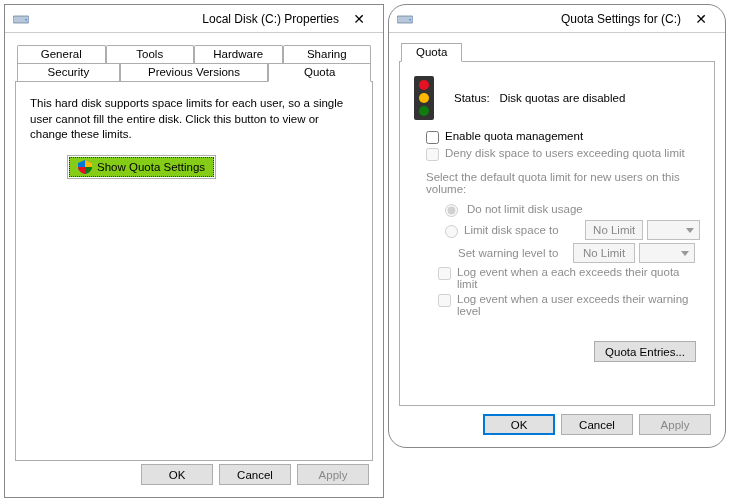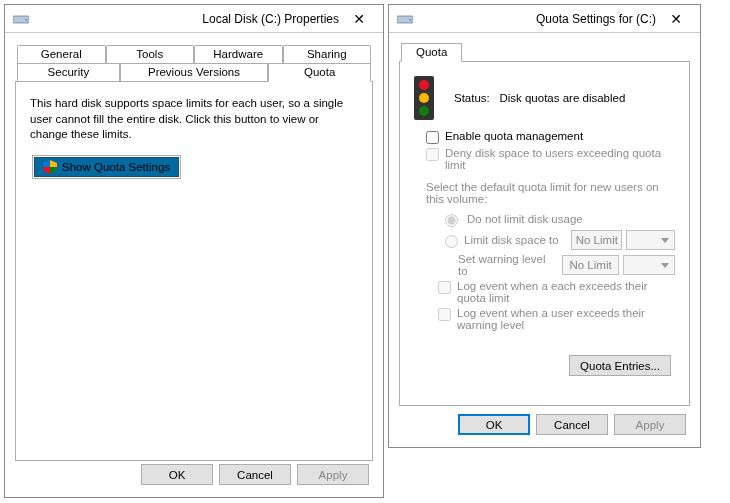--- a/index.html
+++ b/index.html
@@ -76,28 +76,29 @@
     padding:0 10px;
   }
   .btn:disabled{ color:#888; cursor:default;}
   .btn.default { border:1px solid #0078d7; outline:1px solid #0078d7; outline-offset:-2px;}
   .btn-row{ display:flex; gap:6px; justify-content:flex-end; padding:8px 4px 4px 0;}
   
   .uac-btn{
     border:1px dotted #333;
     outline:1px solid #adadad;
     outline-offset:1px;
-    background:#0369a1;
+    background:#84cc16;
     padding:2px 8px;
     display:inline-flex;
     align-items:center;
     gap:5px;
     cursor:pointer;
     font-family:inherit;
     font-size:11.5px;
+    margin-left:35px;
   }
   .shield{width:14px;height:14px;display:inline-block;}
   
   .traffic{width:20px;height:44px;background:#333;border-radius:2px;display:inline-flex;flex-direction:column;align-items:center;justify-content:space-around;padding:2px 0;}
   .traffic .lamp{width:10px;height:10px;border-radius:50%;}
   .lamp.r{background:#e81123;}
   .lamp.y{background:#ffb900;}
   .lamp.g{background:#107c10;}
   .status-row{display:flex;align-items:center;gap:20px;margin-bottom:10px;}
   .opt{ display:flex; align-items:flex-start; gap:6px; margin:3px 0 3px 12px;}
@@ -164,21 +165,21 @@
       </div>
     </div>
     <div class="btn-row footer-bar">
       <button class="btn">OK</button>
       <button class="btn">Cancel</button>
       <button class="btn" disabled="">Apply</button>
     </div>
   </div>
 </div>
 
-<div class="window" style="left:388px;top:4px;width:313px;height:444px;">
+<div class="window" style="left:388px;top:4px;width:338px;height:444px;border-radius:18px;">
   <div class="titlebar">
     <span class="drive-icon">
       <svg viewBox="0 0 16 12">
           <rect x="0" y="3" width="16" height="7" rx="1" fill="#b8c7d9" stroke="#5b7896" stroke-width="0.7"></rect>
           <rect x="12" y="6" width="2" height="1.5" fill="#4aa0ff"></rect>
         </svg>
     </span>
     <span class="title">Quota Settings for  (C:)</span>
     <div class="close-btn">✕</div>
   </div>

